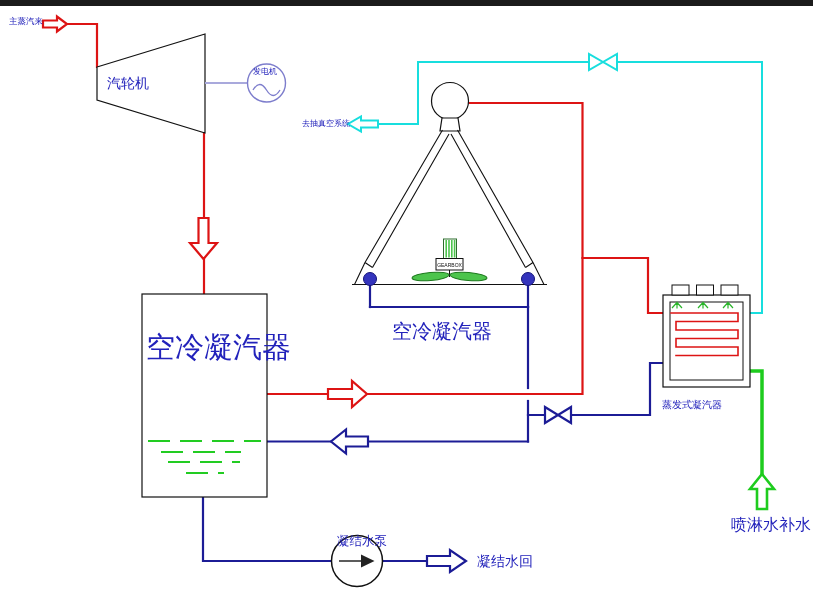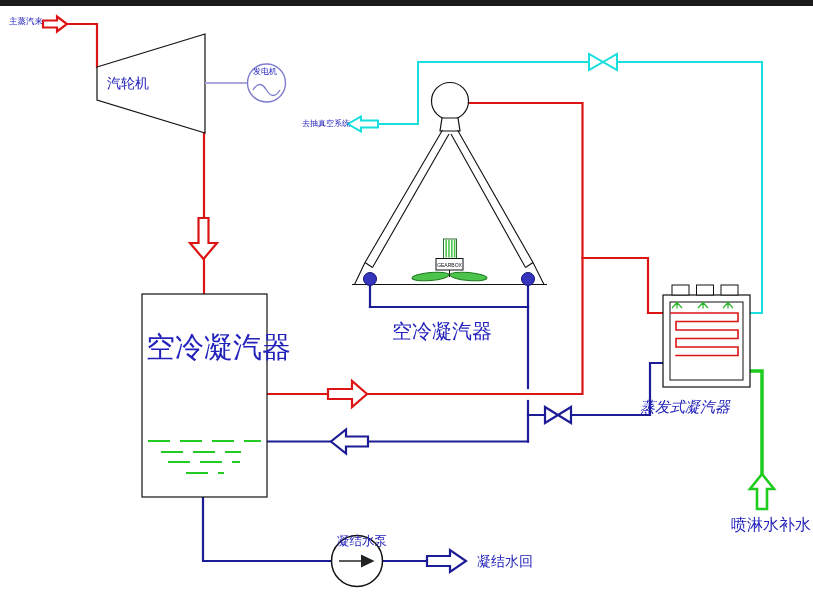--- a/index.html
+++ b/index.html
@@ -118,18 +118,18 @@
   <div class="waterrow" style="left:161px;top:451px;width:80px;"></div>
   <div class="waterrow" style="left:168px;top:461px;width:72px;"></div>
   <div class="waterrow" style="left:186px;top:472px;width:38px;"></div>
 
   <div class="lbl" style="left:9px;top:17px;font-size:8.5px;text-align:right;">主蒸汽来</div>
   <div class="lbl" style="left:107px;top:77px;font-size:14px;">汽轮机</div>
   <div class="lbl" style="left:253px;top:68px;font-size:8px;">发电机</div>
   <div class="lbl" style="left:302px;top:120px;font-size:8px;text-align:right;">去抽真空系统</div>
   <div class="lbl" style="left:146px;top:333px;font-size:29px;">空冷凝汽器</div>
   <div class="lbl" style="left:392px;top:321px;font-size:20px;">空冷凝汽器</div>
-  <div class="lbl" style="left:640px;top:400px;font-size:15px;font-style:italic;">蒸发式凝汽器</div>
+  <div class="lbl" style="left:662px;top:400px;font-size:10px;">蒸发式凝汽器</div>
   <div class="lbl" style="left:731px;top:517px;font-size:16px;">喷淋水补水</div>
   <div class="lbl" style="left:337px;top:515px;font-size:12.5px;margin-top:20px;">凝结水泵</div>
   <div class="lbl" style="left:477px;top:555px;font-size:14px;">凝结水回</div>
 
 </div>
 
 </body></html>

